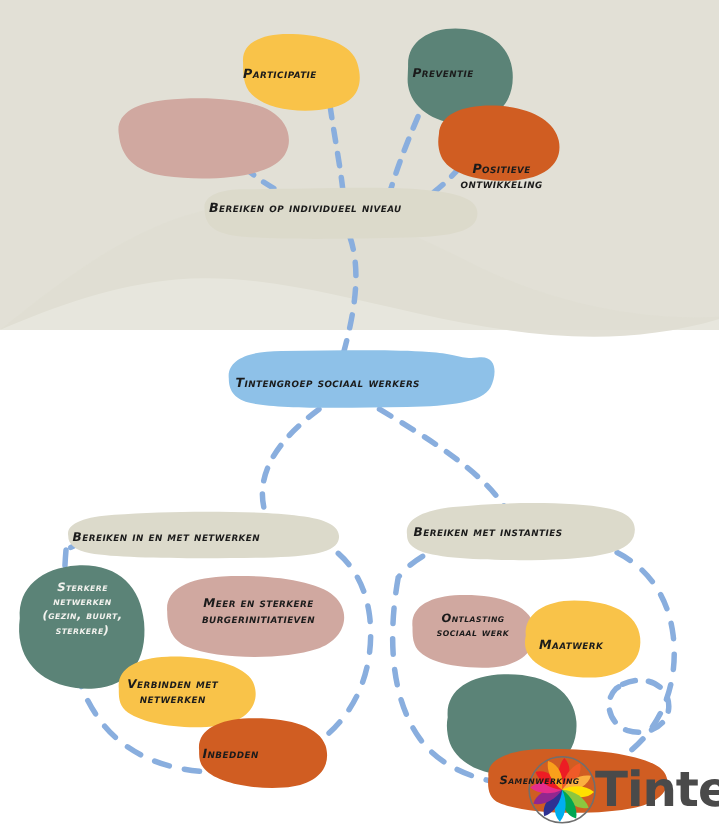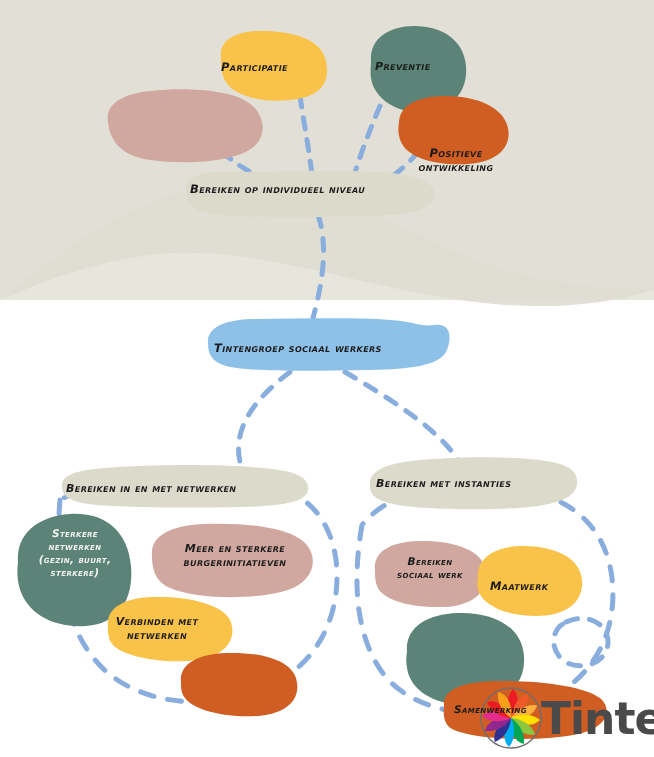--- a/index.html
+++ b/index.html
@@ -242,23 +242,26 @@
   <div class="node-label" style="left:162px; top:542px; width:146px; height:42px; font-size:11px; flex-direction:column;">
     <span>Meer en sterkere</span>
     <span>burgerinitiatieven</span>
   </div>
 
   <div class="node-label" style="left:96px; top:615px; width:122px; height:42px; font-size:11px; flex-direction:column;">
     <span>Verbinden met</span>
     <span>netwerken</span>
   </div>
 
+  <div class="node-label" style="left:184px; top:672px; width:114px; height:26px; font-size:11.5px;">
+    <span>Inbedden</span>
+  </div>
 
   <div class="node-label" style="left:378px; top:556px; width:104px; height:42px; font-size:10.5px; flex-direction:column;">
-    <span>Bereiken</span>
+    <span>Ontlasting</span>
     <span>sociaal werk</span>
   </div>
 
   <div class="node-label" style="left:490px; top:573px; width:90px; height:26px; font-size:11.5px;">
     <span>Maatwerk</span>
   </div>
 
 
   <div class="node-label" style="left:448px; top:700px; width:150px; height:22px; font-size:10.5px; justify-content:flex-start; padding-left:6px;align-items:center;">
     <span>Samenwerking</span>

